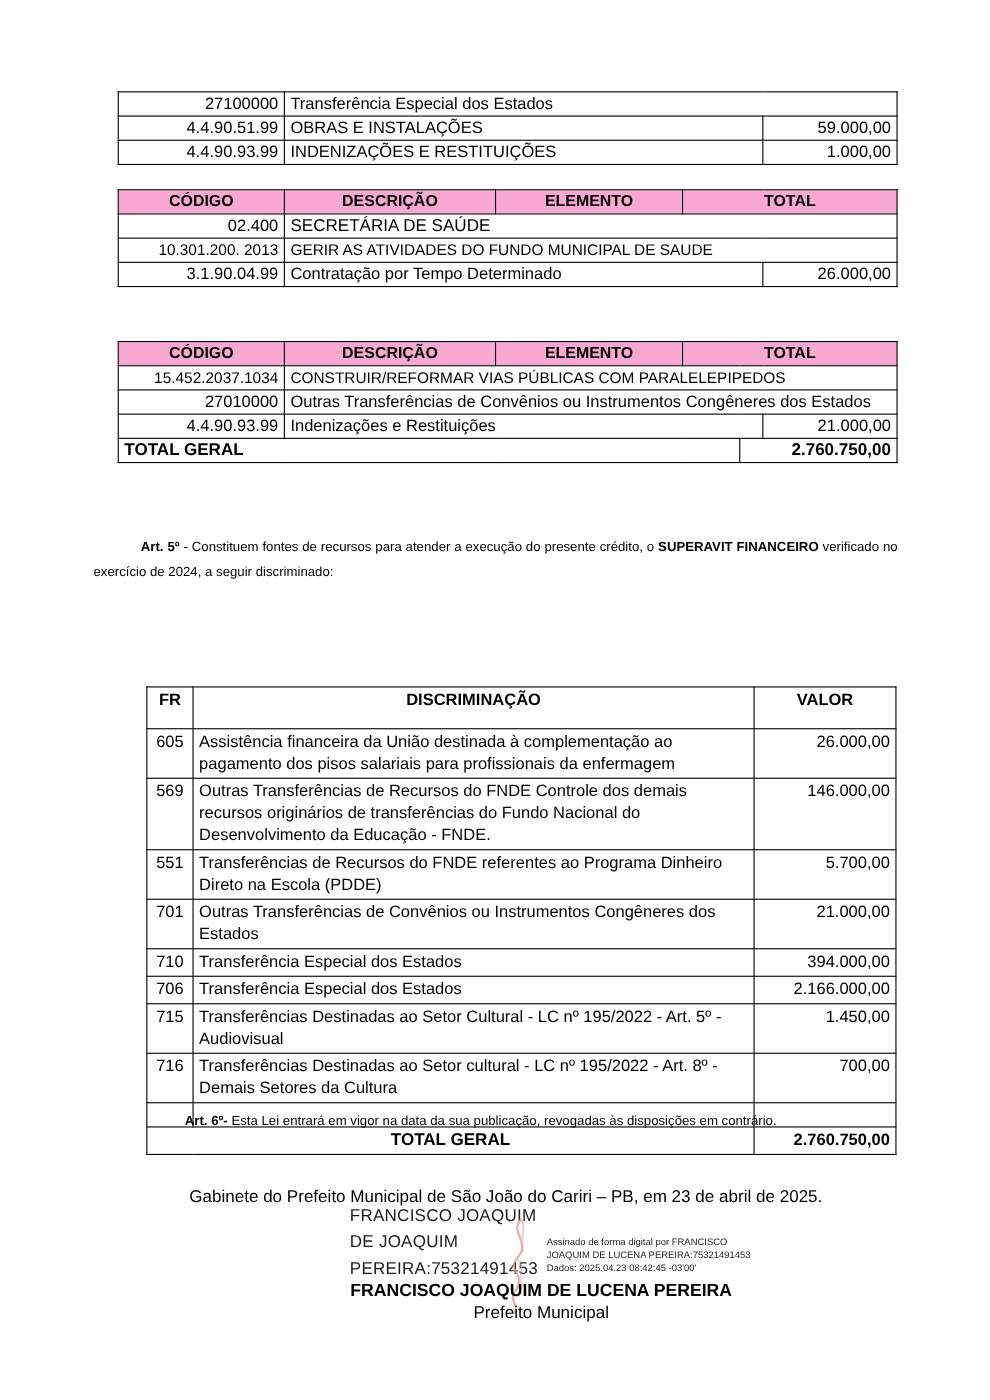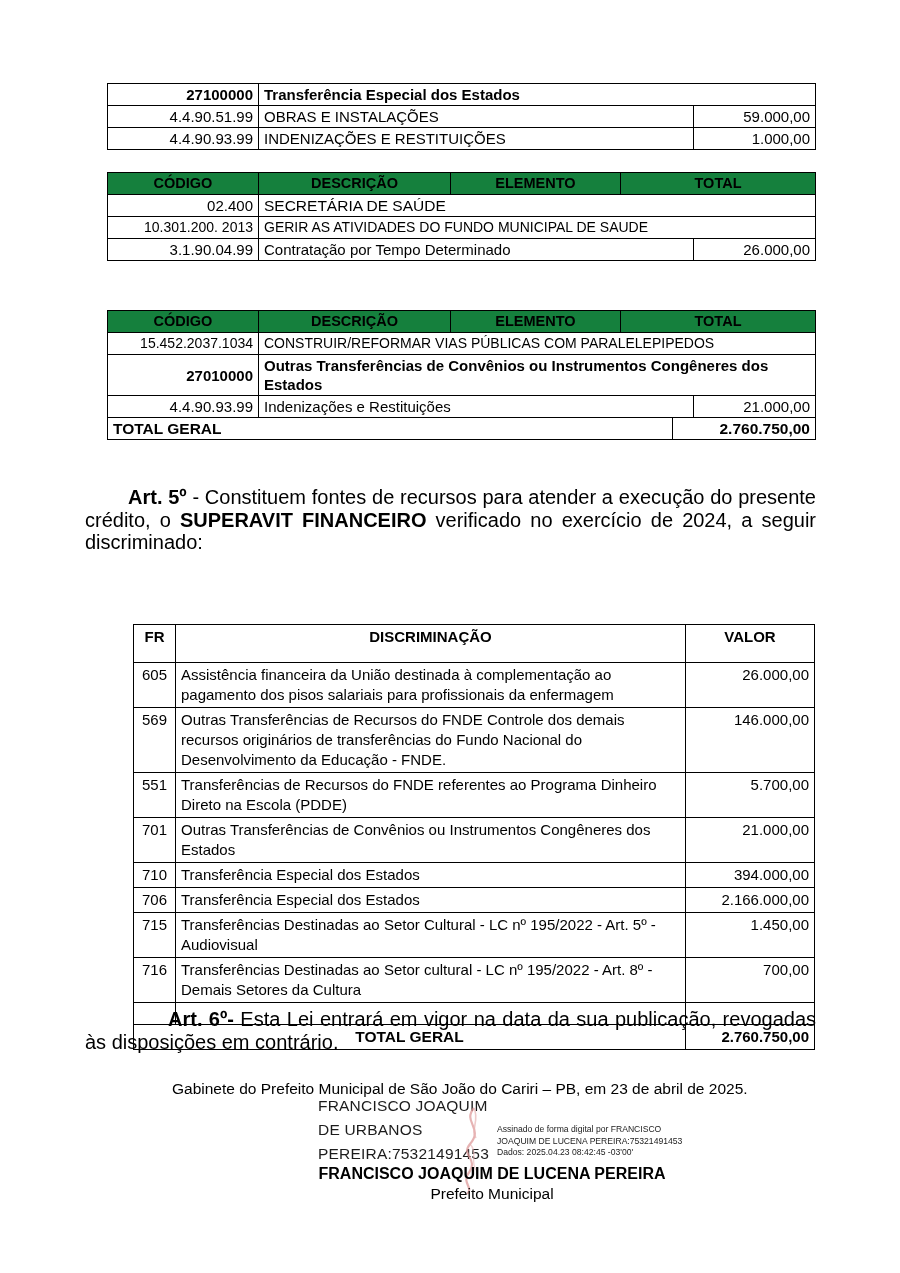--- a/index.html
+++ b/index.html
@@ -11,45 +11,45 @@
   }
   .abs { position:absolute; }
 
   
   table.budget { border-collapse:collapse; width:100%; table-layout:fixed; font-size:15px; }
   table.budget td, table.budget th {
     border:1.4px solid #000; padding:1px 5px; line-height:19px;
     vertical-align:middle; overflow:hidden; word-wrap:break-word;
   }
   table.budget th {
-    background:#15803d; font-weight:bold; text-align:center; font-size:14.5px; height:19px;
+    background:#f9a8d4; font-weight:bold; text-align:center; font-size:14.5px; height:19px;
   }
   td.code  { text-align:right; white-space:nowrap; }
   td.desc  { text-align:left; }
   td.val   { text-align:right; white-space:nowrap; }
-  tr.bold td { font-weight:bold; }
+  tr.bold td { font-weight:normal; }
   tr.small td { font-size:14px; }
   td.totalLabel { font-weight:bold; text-align:left; }
   td.totalVal   { font-weight:bold; text-align:right; }
 
   
   table.fr { border-collapse:collapse; width:100%; table-layout:fixed; font-size:15px; }
   table.fr td, table.fr th {
     border:1.4px solid #000; padding:2px 5px; line-height:20px; vertical-align:top;
   }
   table.fr th { background:#fff; font-weight:bold; text-align:center; height:33px; font-size:15px; }
   table.fr td.fr-num { text-align:center; }
   table.fr td.fr-val { text-align:right; white-space:nowrap; }
   table.fr td.fr-empty { height:17px; }
   table.fr td.fr-total-label { font-weight:bold; text-align:center; font-size:15.5px; }
   table.fr td.fr-total-val   { font-weight:bold; text-align:right; font-size:15px; }
 
   
   .para {
-    text-align:justify; font-size:20px; line-height:22.5px; color:#000;
+    text-align:justify; font-size:12px; line-height:22.5px; color:#000;
   }
   .para b { font-weight:bold; }
 
   
   .sig-digital-name { font-size:15.5px; line-height:24px; color:#1c1c1c; letter-spacing:0.2px; }
   .sig-details { font-size:8.6px; line-height:11.5px; color:#222; }
   .sig-center { text-align:center; }
   .sig-bold-name { font-weight:bold; font-size:16px; line-height:20px; }
   .sig-title { font-size:15.5px; line-height:20px; }
 </style>
@@ -220,21 +220,21 @@
   </tbody>
     </table>
 </div>
 
 <p class="para abs" style="left:85px; top:1008px; width:731px; text-indent:83px; margin:0;"><b>Art. 6º-</b><span> Esta Lei entrará em vigor na data da sua publicação, revogadas às disposições em contrário.</span></p>
 
 <p class="abs" style="left:85px; top:1078px; width:731px; margin:0; text-indent:87px; font-size:15.5px; line-height:22px;">Gabinete do Prefeito Municipal de São João do Cariri – PB, em 23 de abril de 2025.</p>
 
 <div class="abs sig-digital-name" style="left:318px; top:1094px; width:210px;">
   <div>FRANCISCO JOAQUIM</div>
-  <div>DE URBANOS</div>
+  <div>DE JOAQUIM</div>
   <div>PEREIRA:75321491453</div>
 </div>
 
 <svg class="abs" style="left:440px; top:1104px;" width="64" height="92" viewBox="0 0 64 92">
   <path d="M34,4 C22,18 44,24 30,40 C20,52 40,54 28,70 C22,79 34,84 27,90" fill="none" stroke="#dd9a9a" stroke-width="2.2" opacity="0.75"></path>
   <path d="M34,4 C40,16 30,26 36,34" fill="none" stroke="#e7b3b3" stroke-width="1.6" opacity="0.7"></path>
   <path d="M30,40 C38,48 30,58 36,66" fill="none" stroke="#e7b3b3" stroke-width="1.4" opacity="0.6"></path>
 </svg>
 
 <div class="abs sig-details" style="left:497px; top:1124px; width:230px;">

